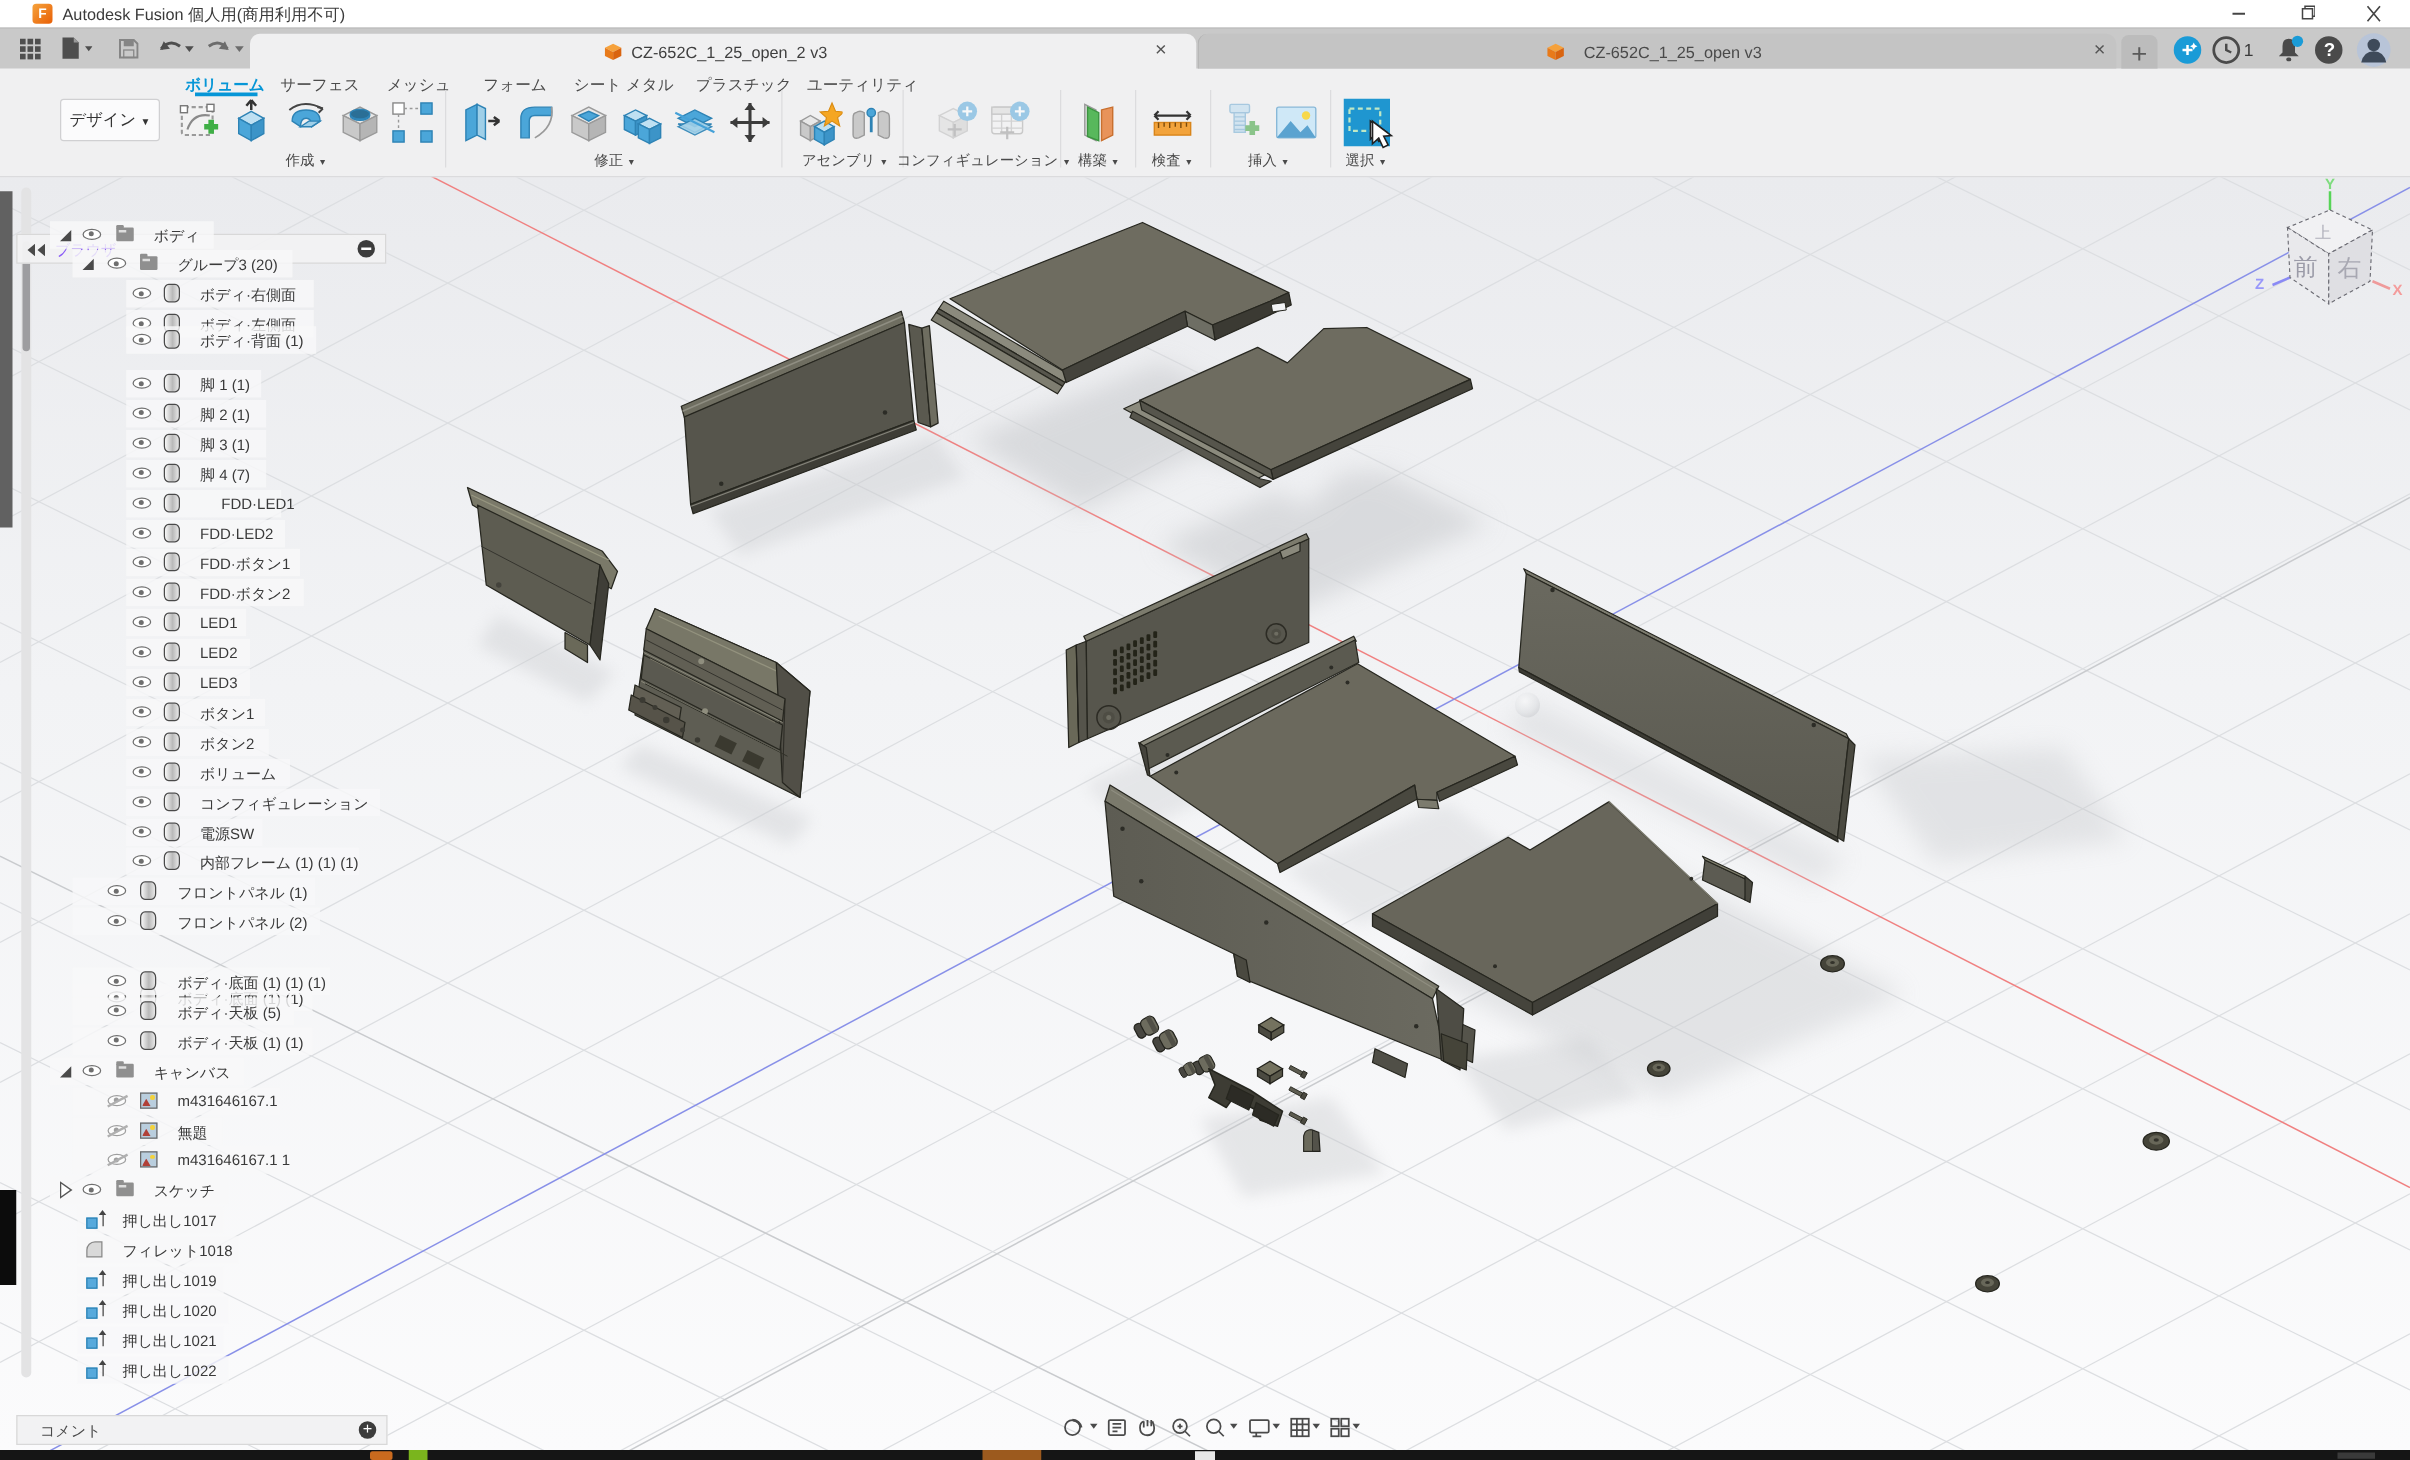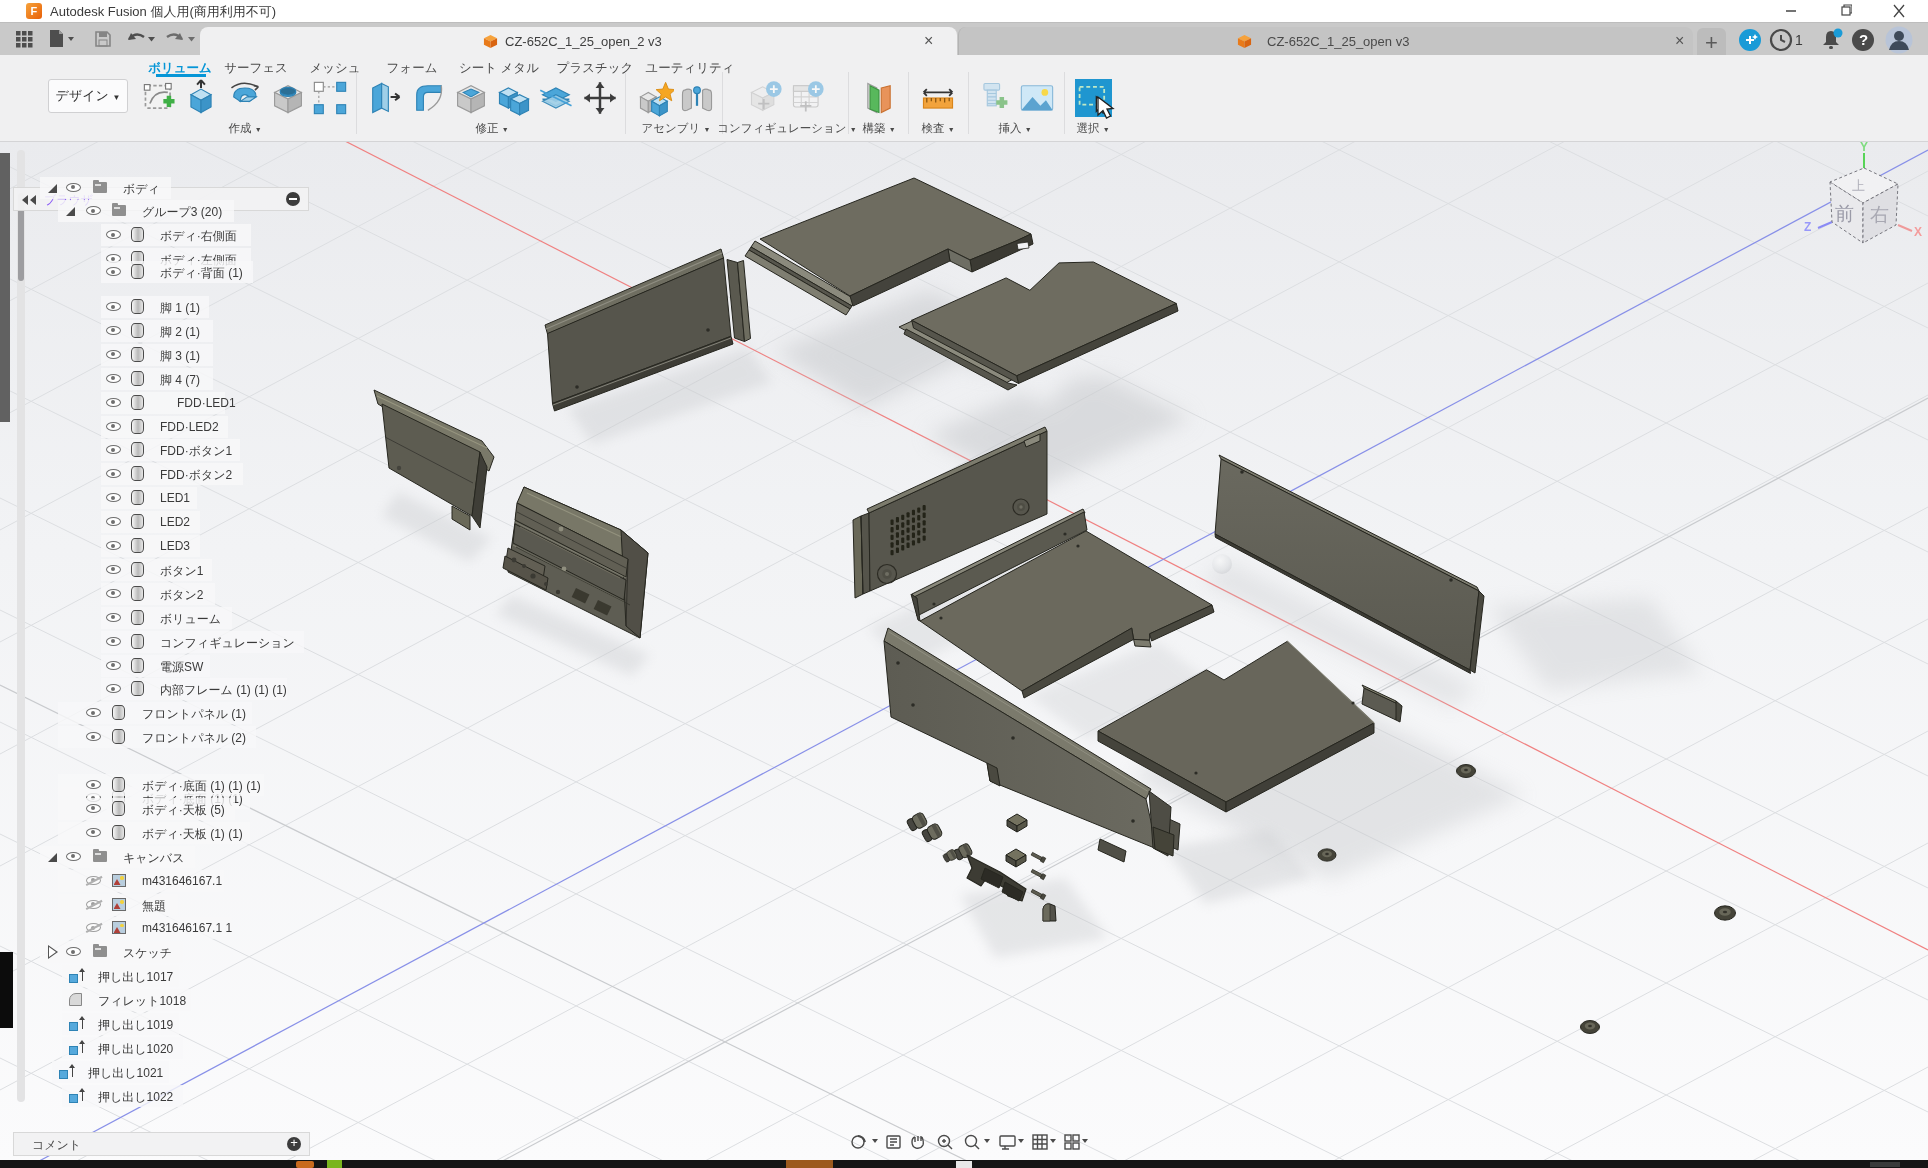--- a/index.html
+++ b/index.html
@@ -912,21 +912,21 @@
       </span>
       <span class="lbl" style="left:36px">押し出し1019</span>
     </div>
     <div class="trow" style="top:1036.9px;left:62px;width:121px">
       <span class="exic" style="left:7px">
         <span class="exbox"></span>
         <span class="exarrow"></span>
       </span>
       <span class="lbl" style="left:36px">押し出し1020</span>
     </div>
-    <div class="trow" style="top:1060.8px;left:52px;width:117px">
+    <div class="trow" style="top:1060.8px;left:62px;width:117px">
       <span class="exic" style="left:7px">
         <span class="exbox"></span>
         <span class="exarrow"></span>
       </span>
       <span class="lbl" style="left:36px">押し出し1021</span>
     </div>
     <div class="trow" style="top:1084.7px;left:62px;width:121px">
       <span class="exic" style="left:7px">
         <span class="exbox"></span>
         <span class="exarrow"></span>

